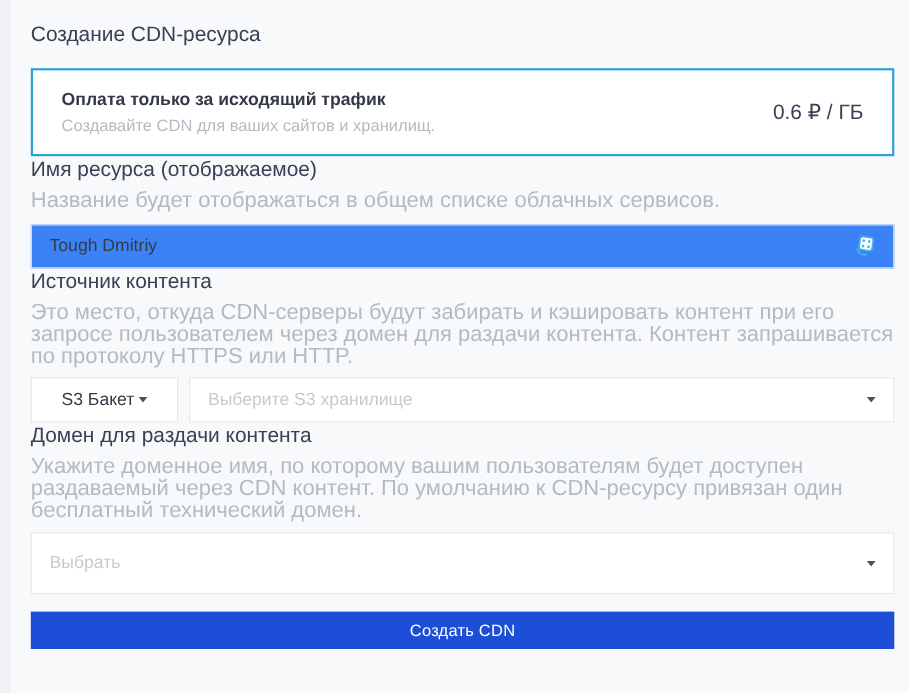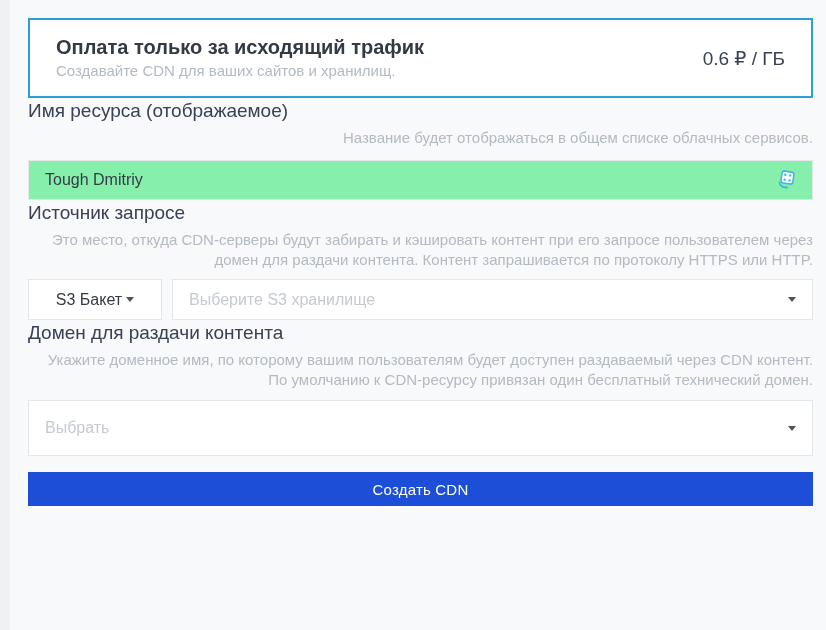--- a/index.html
+++ b/index.html
@@ -24,35 +24,35 @@
     color: #3a4154;
   }
 
   .promo-box {
     margin-top: 18px; height: 80px;
     background: #ffffff;
     border: 2px solid #2b9fd8;
     display: flex; align-items: center; justify-content: space-between;
     padding: 0 26px;
   }
-  .promo-title { font-size: 20px; font-weight: 700; color: #333945; line-height: 22px; }
+  .promo-title { font-size: 16px; font-weight: 700; color: #333945; line-height: 22px; }
   .promo-subtitle { font-size: 15px; color: #b3bac3; line-height: 21px; margin-top: 2px; }
   .promo-price { font-size: 19px; color: #3a4154; white-space: nowrap; }
 
   h2.section-heading {
     margin: 0; font-size: 19px; font-weight: 400; line-height: 25px;
     color: #3a4154;
   }
   .sec-name { margin-top: 26px; }
   .sec-origin { margin-top: 22px; }
   .sec-domain { margin-top: 30px; }
-  .hint { margin-top: 5px; font-size: 15px; line-height: 20px; color: #b4bac2; text-align: right; }
+  .hint { margin-top: 5px; font-size: 20px; line-height: 20px; color: #b4bac2; }
 
   .input-wrap {
-    margin-top: 12px; height: 40px; background: #86efac;
+    margin-top: 12px; height: 40px; background: #3b82f6;
     border: 1px solid #e4e7ea;
     display: flex; align-items: center; padding: 0 14px 0 16px;
   }
   .input-wrap input {
     flex: 1; border: none; outline: none; padding: 0;
     font: 16px "Liberation Sans", "DejaVu Sans", sans-serif;
     color: #343b46; background: transparent;
   }
   .dice-btn { width: 24px; height: 24px; cursor: pointer; display: flex; align-items: center; justify-content: center; }
 
@@ -85,20 +85,21 @@
     color: #ffffff; letter-spacing: 0.2px;
   }
 </style>
 </head>
 <body>
 
 <div class="left-edge"></div>
 
 <div class="content">
 
+  <h1 class="page-title">Создание CDN-ресурса</h1>
 
   <div class="promo-box">
     <div>
       <div class="promo-title">Оплата только за исходящий трафик</div>
       <div class="promo-subtitle">Создавайте CDN для ваших сайтов и хранилищ.</div>
     </div>
     <div class="promo-price">0.6 ₽ / ГБ</div>
   </div>
 
   <h2 class="section-heading sec-name">Имя ресурса (отображаемое)</h2>
@@ -114,21 +115,21 @@
           <circle cx="15" cy="6" r="1.25" fill="#41b3e6"></circle>
           <circle cx="10" cy="11" r="1.25" fill="#41b3e6"></circle>
           <circle cx="15" cy="11" r="1.25" fill="#41b3e6"></circle>
         </g>
         <path d="M4.5 13.5 q1 5.5 8 5" stroke="#41b3e6" stroke-width="1.6" fill="none" stroke-linecap="round"></path>
         <path d="M12.5 18.5 l-2.4 -1.4 l0.2 2.8 z" fill="#41b3e6"></path>
       </svg>
     </span>
   </div>
 
-  <h2 class="section-heading sec-origin">Источник запросе</h2>
+  <h2 class="section-heading sec-origin">Источник контента</h2>
   <div class="hint">Это место, откуда CDN-серверы будут забирать и кэшировать контент при его запросе пользователем через домен для раздачи контента. Контент запрашивается по протоколу HTTPS или HTTP.</div>
 
   <div class="origin-row">
     <div class="type-select">
       <span>S3 Бакет</span>
       <span class="caret"></span>
     </div>
     <div class="combo grow">
       <span class="ph">Выберите S3 хранилище</span>
       <span class="caret"></span>

